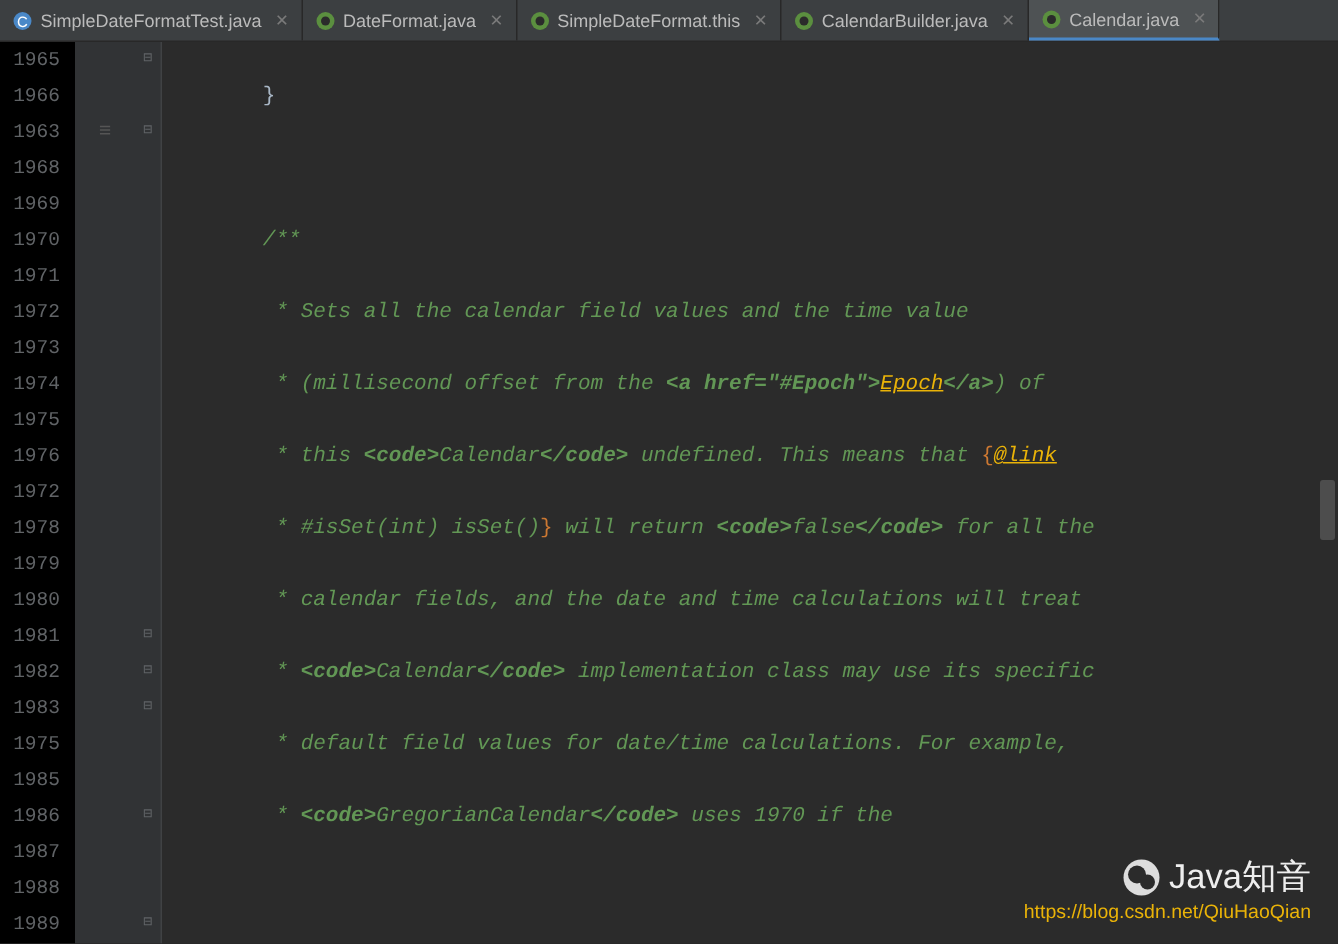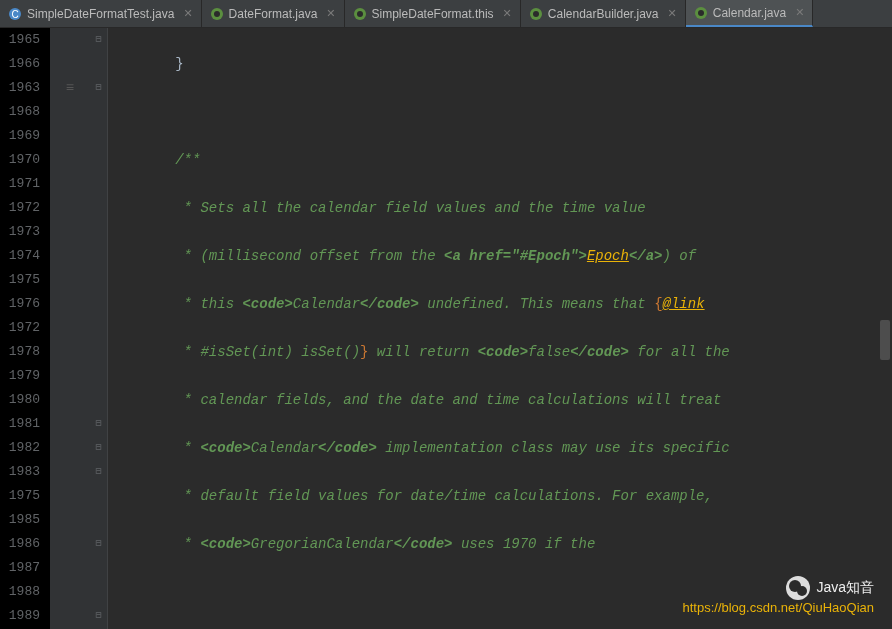--- a/index.html
+++ b/index.html
@@ -116,21 +116,21 @@
   text-align: right;
   color: #eee;
   font-family: sans-serif;
   pointer-events: none;
 }
 .watermark .row1 {
   display: flex;
   align-items: center;
   gap: 6px;
   justify-content: flex-end;
-  font-size: 14px;
+  font-size: 23px;
 }
 .wechat {
   width: 24px; height: 24px;
   background: #ddd;
   border-radius: 50%;
   display: inline-block;
   position: relative;
 }
 .wechat::before, .wechat::after{
   content:''; position:absolute; background:#2b2b2b; border-radius:50%;

